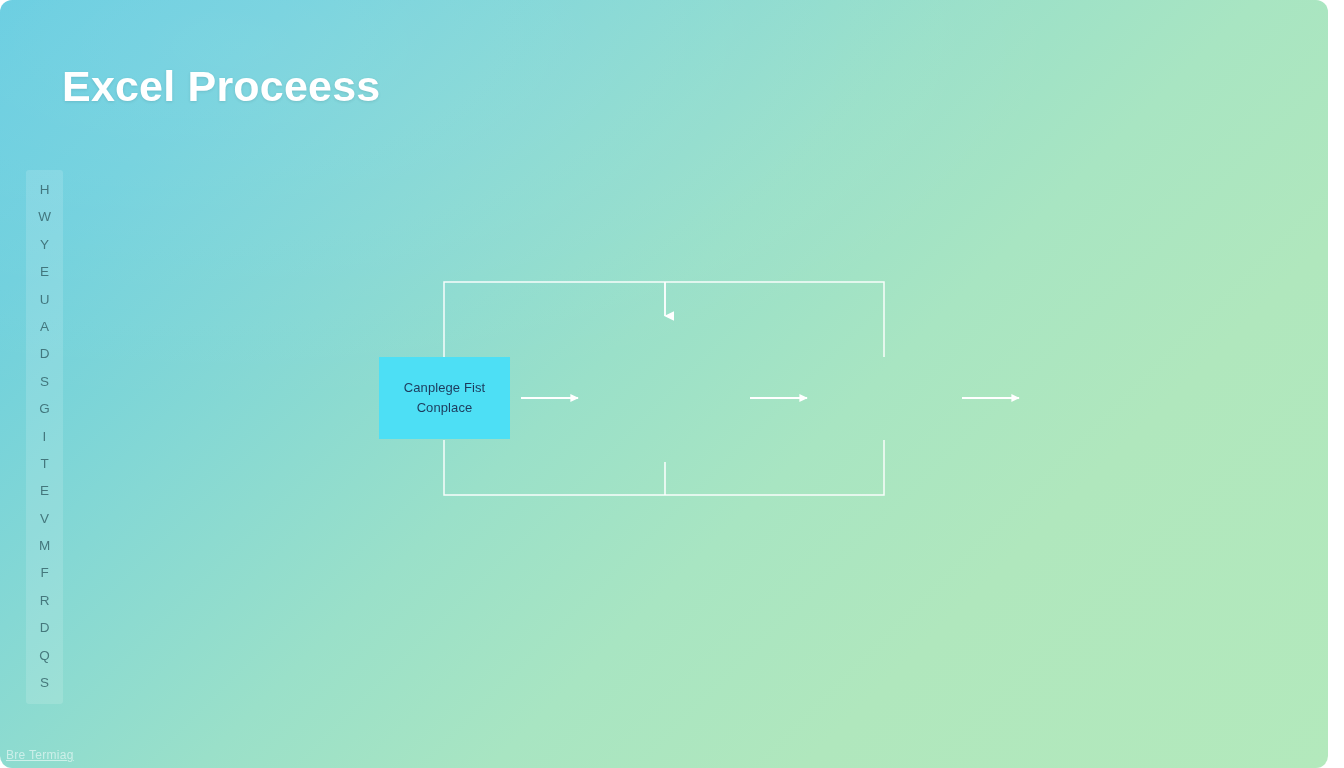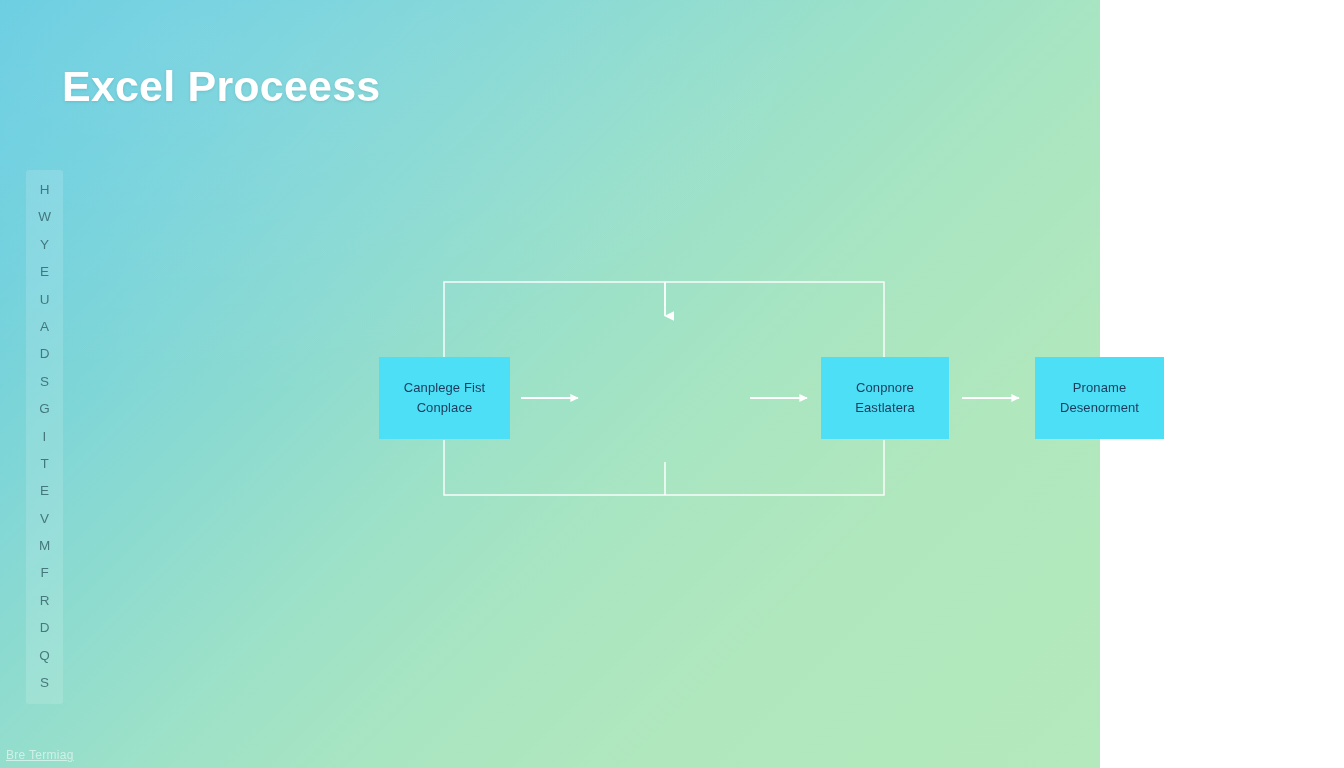--- a/index.html
+++ b/index.html
@@ -10,31 +10,32 @@
   body {
     width: 1344px;
     height: 768px;
     overflow: hidden;
     font-family: "Liberation Sans", sans-serif;
   }
 
   
   #canvas {
     position: relative;
-    width: 1100px;
+    width: 1328px;
     height: 768px;
     background:
       linear-gradient(135deg,
         #62cbe0 0%,
         #6fd0dd 14%,
         #85d8d4 30%,
         #9ae0c9 46%,
         #a8e5c2 60%,
         #b0e7bd 75%,
         #b3e9bc 100%);
+    border-radius: 12px;
   }
   
   #canvas::after {
     content: "";
     position: absolute;
     inset: 0;
     background: radial-gradient(
         115% 85% at 18% 6%,
         rgba(255,255,255,0.10) 0%,
         rgba(255,255,255,0.0) 55%);
@@ -187,27 +188,19 @@
         <line x1="665" y1="462" x2="665" y2="495" stroke="#ffffff" stroke-width="1.6" opacity="0.92"></line>
       </g>
     </svg>
 
     <div class="node rect" style="left:379px; top:357px; width:131px; height:82px;">
       <span class="nl">Canplege Fist</span>
       <span class="nl">Conplace</span>
     </div>
 
 
-    <div class="node rect" style="left:821px; top:357px; width:128px; height:82px;">
-      <span class="nl">Conpnore</span>
-      <span class="nl">Eastlatera</span>
-    </div>
-
-    <div class="node rect" style="left:1035px; top:357px; width:129px; height:82px;">
-      <span class="nl">Proname</span>
-      <span class="nl">Desenorment</span>
-    </div>
+
 
   </div>
 
   <div id="footer-note">Bre Termiag</div>
 
 </div>
 
 </body></html>

